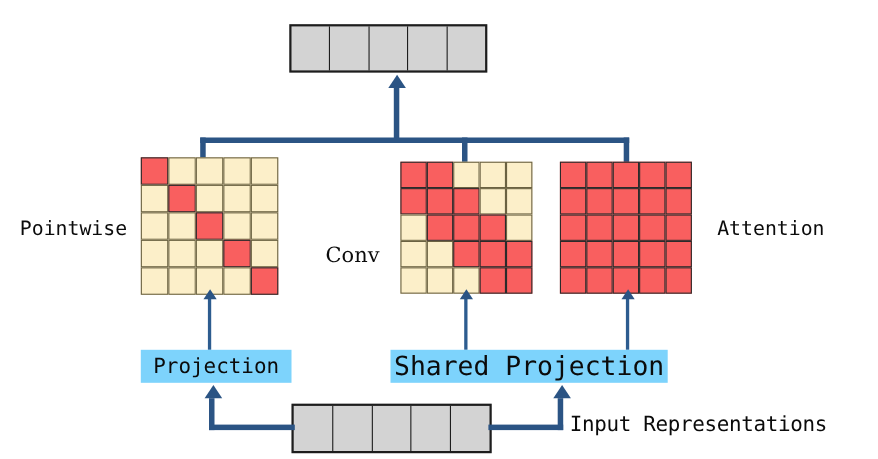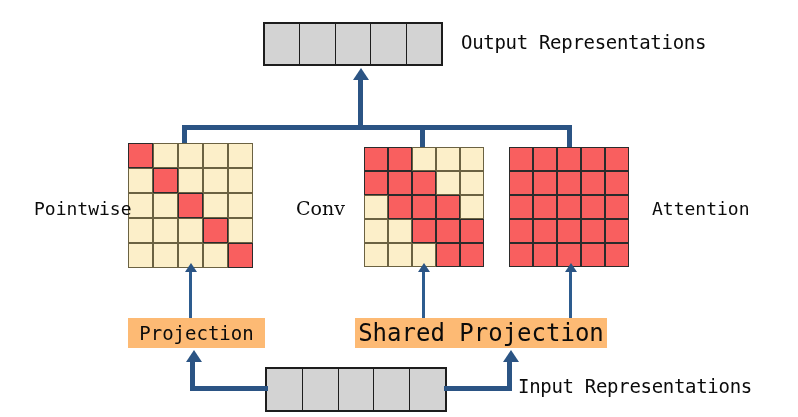--- a/index.html
+++ b/index.html
@@ -1,21 +1,21 @@
 <!DOCTYPE html>
 <html><head>
 <meta charset="utf-8">
 <style>
   html,body{margin:0;padding:0;background:#ffffff;}
   body{width:798px;height:417px;position:relative;overflow:hidden;
        font-family:"DejaVu Sans Mono","Liberation Mono",monospace;}
   #stage{position:absolute;left:0;top:0;width:798px;height:417px;}
 
   .mono{font-family:"DejaVu Sans Mono","Liberation Mono",monospace;}
-  .serif{font-family:"DejaVu Serif","Liberation Serif",serif;}
+  .serif{font-family:"DejaVu Serif","Liberation Serif",serif;margin-top:24px;}
 
   
   .token-row{position:absolute;display:flex;border:2px solid #1d1d1d;box-sizing:border-box;background:#d3d3d3;}
   .token-cell{flex:1 1 0;border-right:1.5px solid #1d1d1d;box-sizing:border-box;}
   .token-cell:last-child{border-right:none;}
 
   #output-row{left:263px;top:22px;width:180px;height:44px;}
   #input-row{left:265px;top:367px;width:182px;height:45px;}
 
   
@@ -26,26 +26,26 @@
   .cell.cream{background:#FCEFC9;border-color:#6b6242;}
 
   #matrix-pointwise{left:128px;top:143px;width:125px;height:125px;}
   #matrix-conv{left:364px;top:147px;width:120px;height:120px;}
   #matrix-attention{left:509px;top:147px;width:120px;height:120px;}
 
   
   .label{position:absolute;color:#0b0b0b;white-space:nowrap;}
   #label-output{left:461px;top:31px;font-size:19px;letter-spacing:-0.3px;}
   #label-input{left:518px;top:375px;font-size:19px;letter-spacing:-0.3px;}
-  #label-pointwise{left:34px;top:198px;font-size:18px;}
+  #label-pointwise{left:18px;top:198px;font-size:18px;}
   #label-conv{left:296px;top:197px;font-size:19px;}
   #label-attention{left:652px;top:198px;font-size:18px;}
 
   
-  .proj-box{position:absolute;background:#fdba74;display:flex;align-items:center;
+  .proj-box{position:absolute;background:#7dd3fc;display:flex;align-items:center;
             justify-content:center;color:#0b0b0b;}
   #proj-left{left:128px;top:318px;width:137px;height:30px;font-size:19px;}
   #proj-shared{left:355px;top:318px;width:252px;height:30px;font-size:24px;}
 
   
   .conn{position:absolute;background:#2b5484;}
   .conn-h{height:5px;}
   .conn-v{width:5px;}
 
   .arrow-up{position:absolute;width:0;height:0;
@@ -68,21 +68,20 @@
 
 <div id="stage">
 
   <div class="token-row" id="output-row">
     <div class="token-cell"></div>
     <div class="token-cell"></div>
     <div class="token-cell"></div>
     <div class="token-cell"></div>
     <div class="token-cell"></div>
   </div>
-  <div class="label mono" id="label-output">Output Representations</div>
 
   <div class="arrow-up" style="left:353px;top:68px;"></div>
 
   <div class="conn conn-v" style="left:358px;top:79px;height:48px;"></div>
 
   <div class="conn conn-h" style="left:182px;top:125px;width:390px;"></div>
 
   <div class="conn conn-v" style="left:182px;top:125px;height:22px;"></div>
 
   <div class="conn conn-v" style="left:420px;top:125px;height:26px;"></div>

